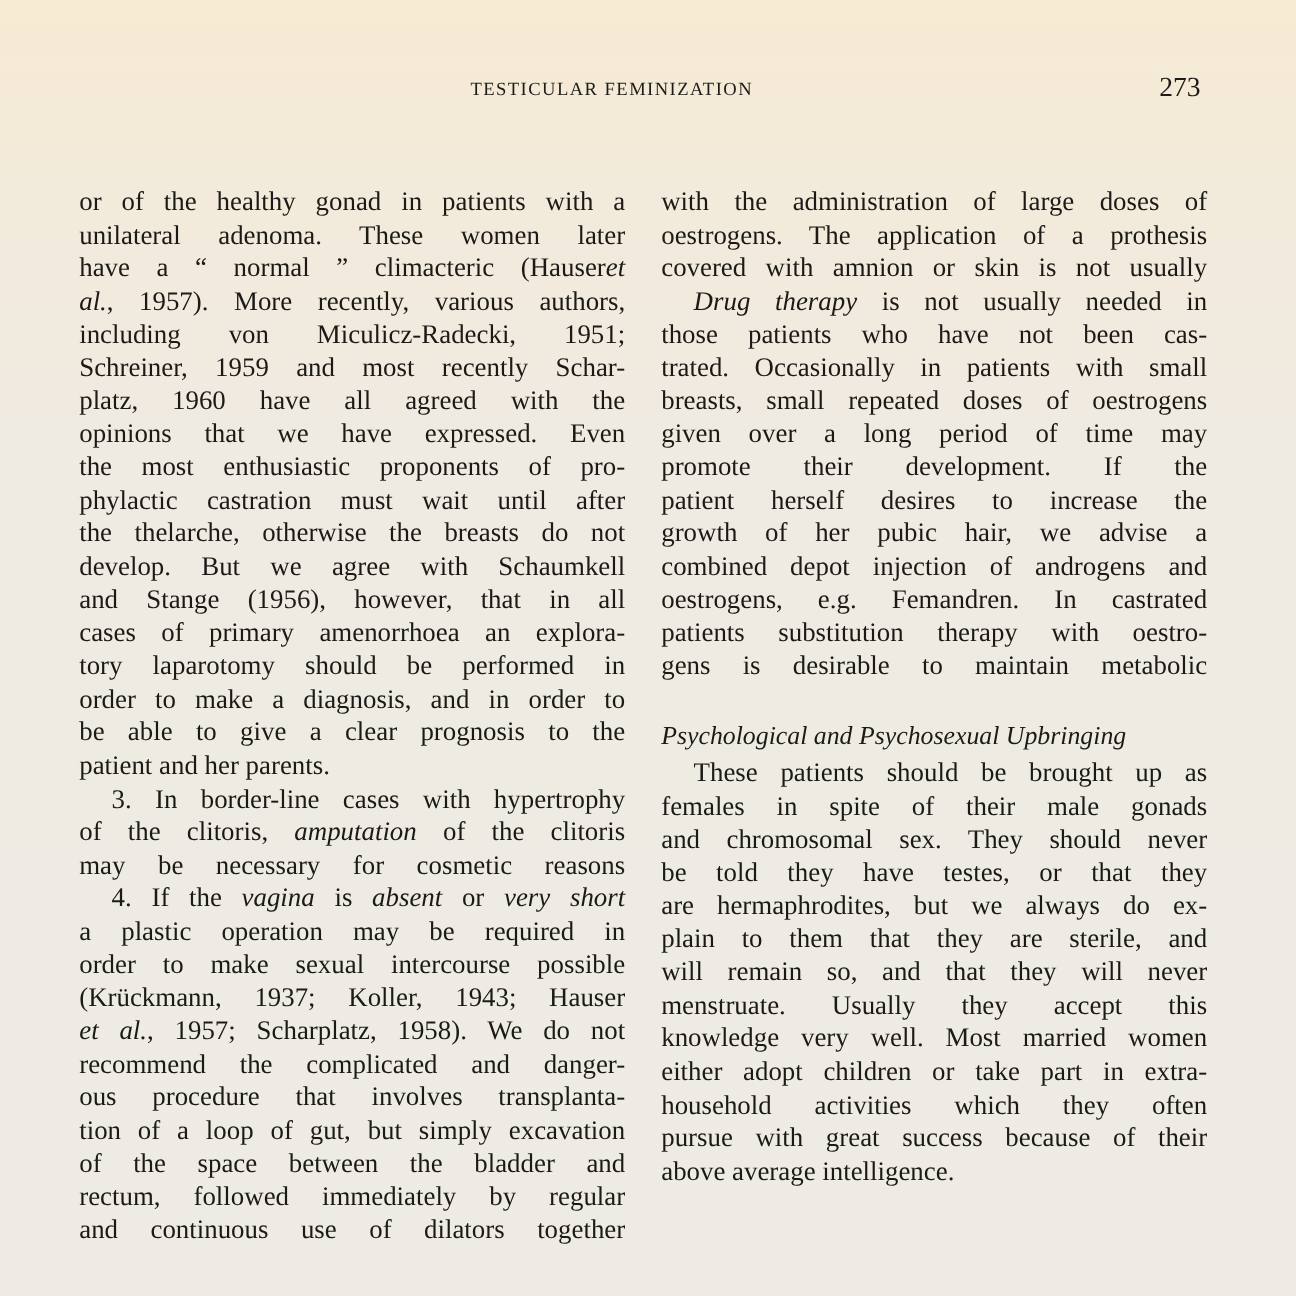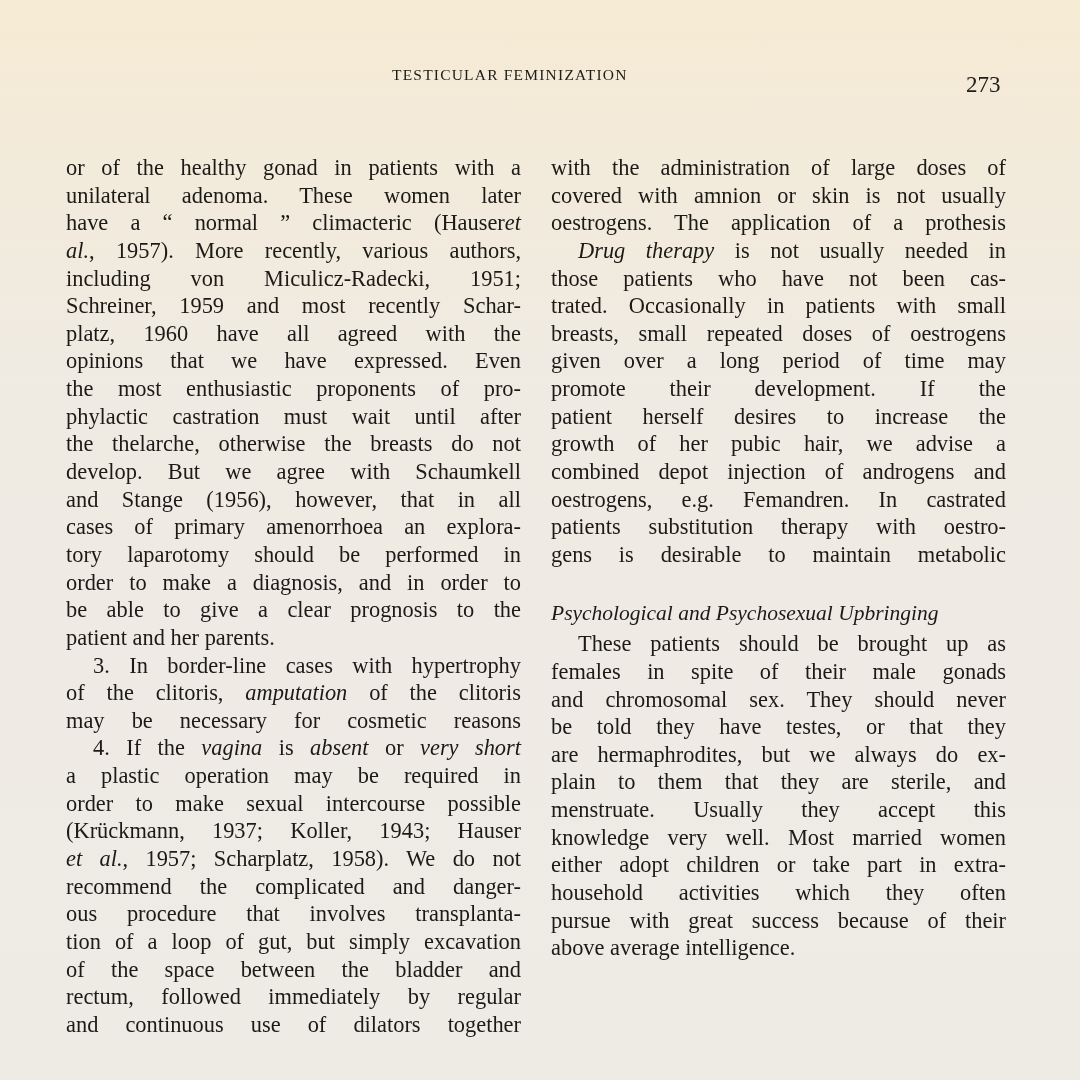--- a/index.html
+++ b/index.html
@@ -29,21 +29,20 @@
       letter-spacing: 1.2px;
       color: #1e1c19;
     }
     .page-number {
       position: absolute;
       top: 60px;
       left: 966px;
       font-family: "Liberation Serif", "DejaVu Serif", serif;
       font-size: 23px;
       color: #1e1c19;
-      margin-top: 12px;
     }
     .column {
       position: absolute;
       top: 107px;
       width: 455px;
       font-family: "Liberation Serif", "DejaVu Serif", serif;
       font-size: 22.4px;
       margin-top: 47px;
     }
     .col-left { left: 66px; }
@@ -113,22 +112,22 @@
       <div class="line">ous  procedure  that  involves  transplanta-</div>
       <div class="line">tion of a loop of gut, but simply excavation</div>
       <div class="line">of  the  space  between  the  bladder  and</div>
       <div class="line">rectum,  followed  immediately  by  regular</div>
       <div class="line">and  continuous  use  of  dilators  together</div>
     </div>
 
   <div class="column col-right" id="col-right">
     <div id="right-before">
         <div class="line">with the administration of large doses of</div>
+        <div class="line">oestrogens.  The application of a prothesis</div>
         <div class="line">covered with amnion or skin is not usually</div>
-        <div class="line">oestrogens.  The application of a prothesis</div>
         <div class="line indent"><i>Drug therapy</i> is  not  usually  needed  in</div>
         <div class="line">those  patients  who  have  not  been  cas-</div>
         <div class="line">trated.  Occasionally in patients with small</div>
         <div class="line">breasts, small repeated doses of oestrogens</div>
         <div class="line">given  over  a  long  period  of  time  may</div>
         <div class="line">promote    their    development.      If    the</div>
         <div class="line">patient   herself   desires   to   increase   the</div>
         <div class="line">growth  of  her  pubic  hair,  we  advise  a</div>
         <div class="line">combined depot injection of androgens and</div>
         <div class="line">oestrogens, e.g. Femandren.  In castrated</div>
@@ -137,20 +136,21 @@
       </div>
     <div class="line spacer"></div>
     <div class="heading">Psychological and Psychosexual Upbringing</div>
     <div id="right-after">
         <div class="line indent">These patients should be brought up as</div>
         <div class="line">females  in  spite  of  their  male  gonads</div>
         <div class="line">and chromosomal sex.  They should never</div>
         <div class="line">be  told  they  have  testes,  or  that  they</div>
         <div class="line">are hermaphrodites, but we always do ex-</div>
         <div class="line">plain  to  them  that  they  are  sterile,  and</div>
+        <div class="line">will  remain  so,  and  that  they  will  never</div>
         <div class="line">menstruate.   Usually   they   accept   this</div>
         <div class="line">knowledge very well.  Most married women</div>
         <div class="line">either adopt children or take part in extra-</div>
         <div class="line">household   activities   which   they   often</div>
         <div class="line">pursue with great success because of their</div>
         <div class="line last">above average intelligence.</div>
       </div>
   </div>
 </div>
 

